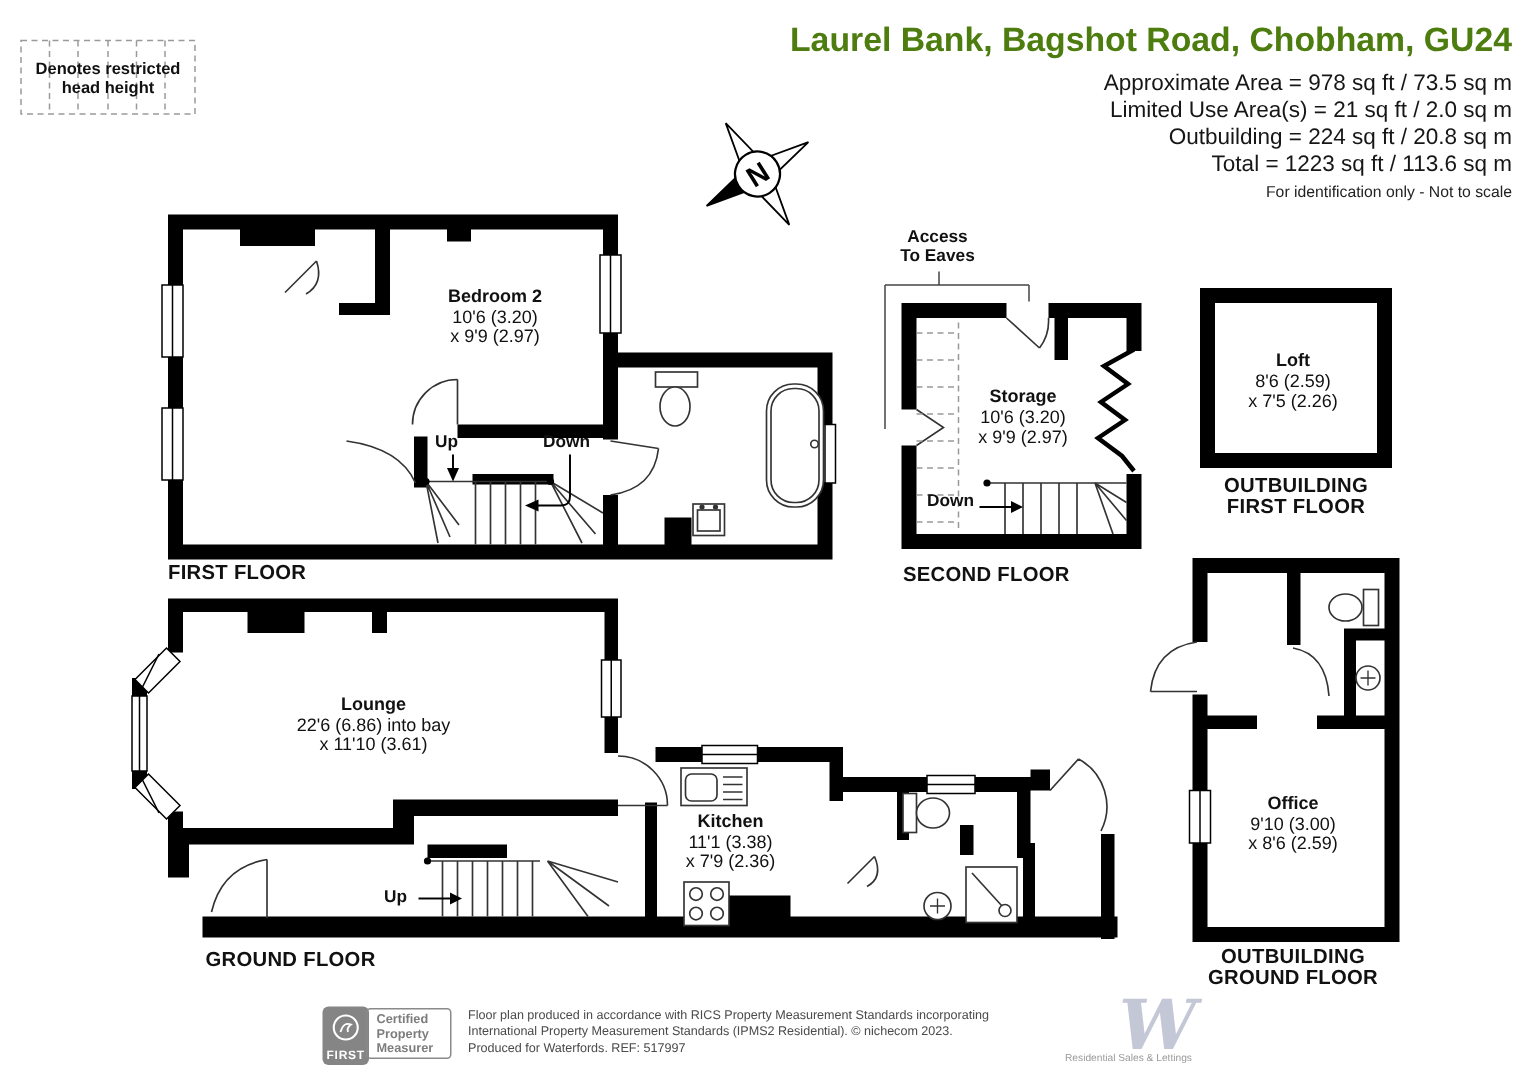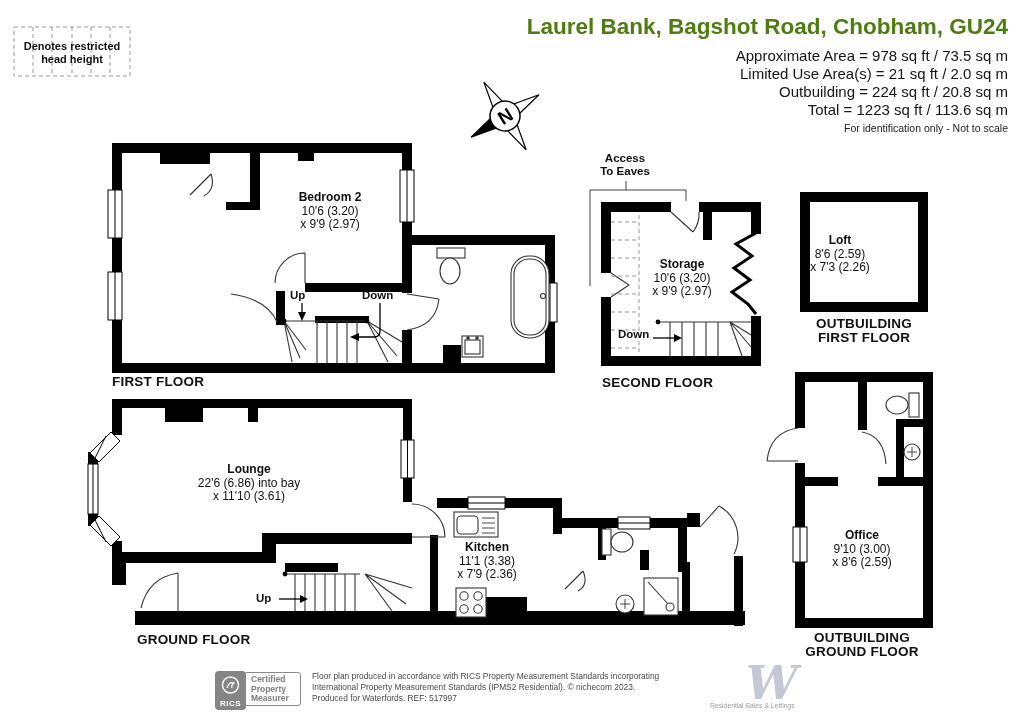--- a/index.html
+++ b/index.html
@@ -270,24 +270,24 @@
   <div class="room" style="left:250px;top:191px;">
     <div class="rn">Bedroom 2</div>
     <div class="rd">10'6 (3.20)</div>
     <div class="rd">x 9'9 (2.97)</div>
   </div>
   <div class="room" style="left:602px;top:258px;">
     <div class="rn">Storage</div>
     <div class="rd">10'6 (3.20)</div>
     <div class="rd">x 9'9 (2.97)</div>
   </div>
-  <div class="room" style="left:760px;top:234px;">
+  <div class="room" style="left:782px;top:234px;">
     <div class="rn">Loft</div>
     <div class="rd">8'6 (2.59)</div>
-    <div class="rd">x 7'3 (2.26)</div>
+    <div class="rd">x 7'5 (2.26)</div>
   </div>
   <div class="room" style="left:169px;top:463px;">
     <div class="rn">Lounge</div>
     <div class="rd">22'6 (6.86) into bay</div>
     <div class="rd">x 11'10 (3.61)</div>
   </div>
   <div class="room" style="left:407px;top:541px;">
     <div class="rn">Kitchen</div>
     <div class="rd">11'1 (3.38)</div>
     <div class="rd">x 7'9 (2.36)</div>
@@ -318,21 +318,21 @@
   <div class="floorlbl center" style="left:782px;top:631px;">
     <div>OUTBUILDING</div>
     <div>GROUND FLOOR</div>
   </div>
 
   <div id="rics-box">
     <svg width="31" height="28" style="position:absolute;left:0;top:1px;">
       <circle cx="15.5" cy="13" r="8" fill="none" stroke="#fff" stroke-width="1.4"></circle>
       <path d="M12,16 Q14,9 19,11 Q16,13 17,16" fill="none" stroke="#fff" stroke-width="1.2"></path>
     </svg>
-    <div id="rics-abbr">RICS</div>
+    <div id="rics-abbr">FIRST</div>
   </div>
   <div id="cert-box">
     <div>Certified</div>
     <div>Property</div>
     <div>Measurer</div>
   </div>
   <div id="disclaimer">
     <div>Floor plan produced in accordance with RICS Property Measurement Standards incorporating</div>
     <div>International Property Measurement Standards (IPMS2 Residential).   © nichecom 2023.</div>
     <div>Produced for Waterfords.   REF: 517997</div>

